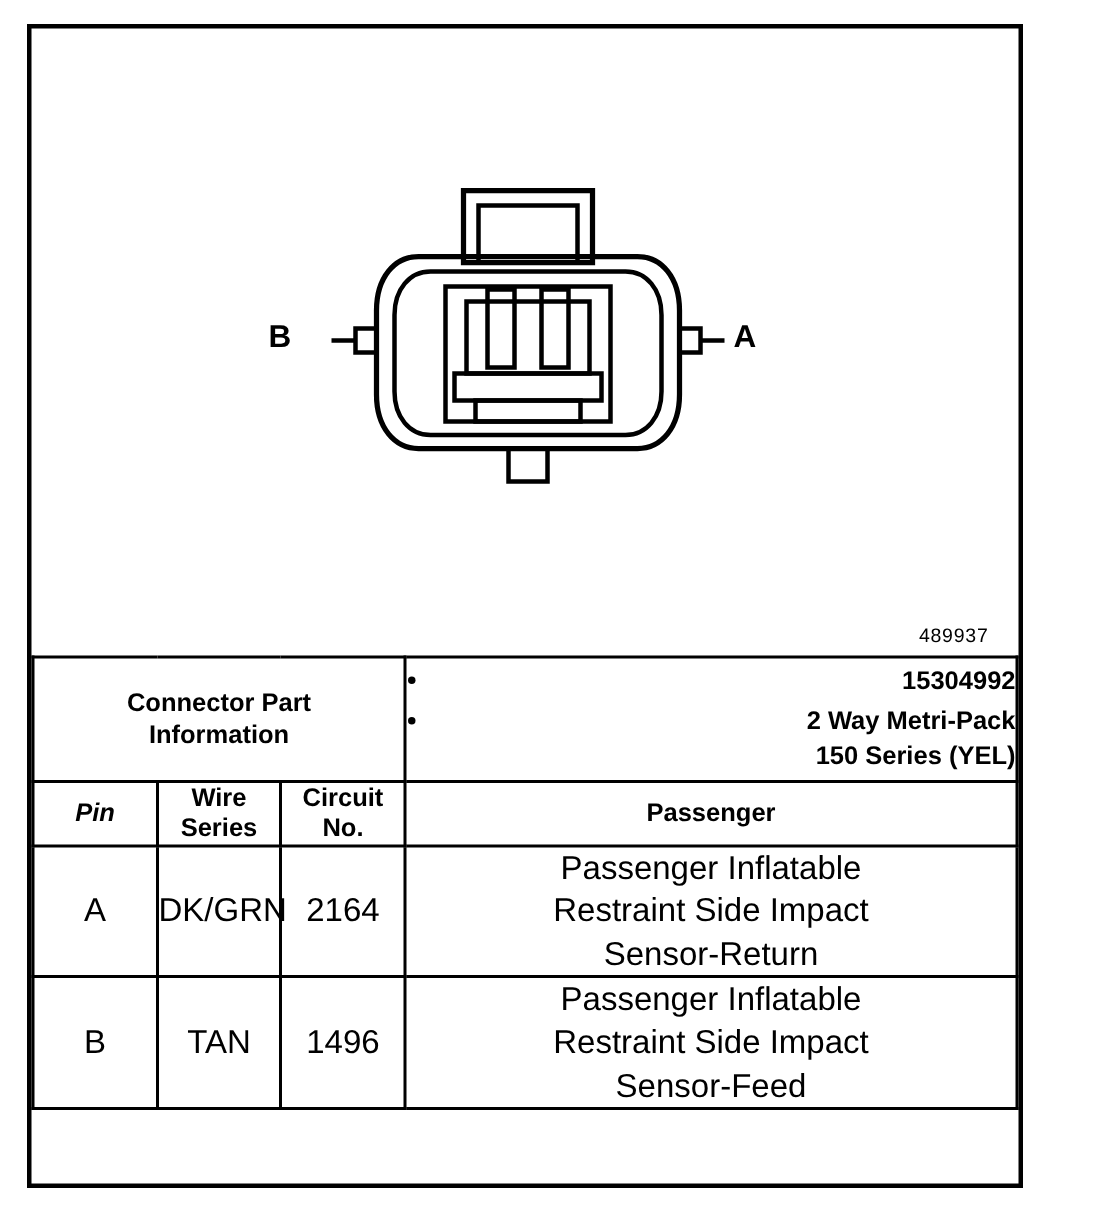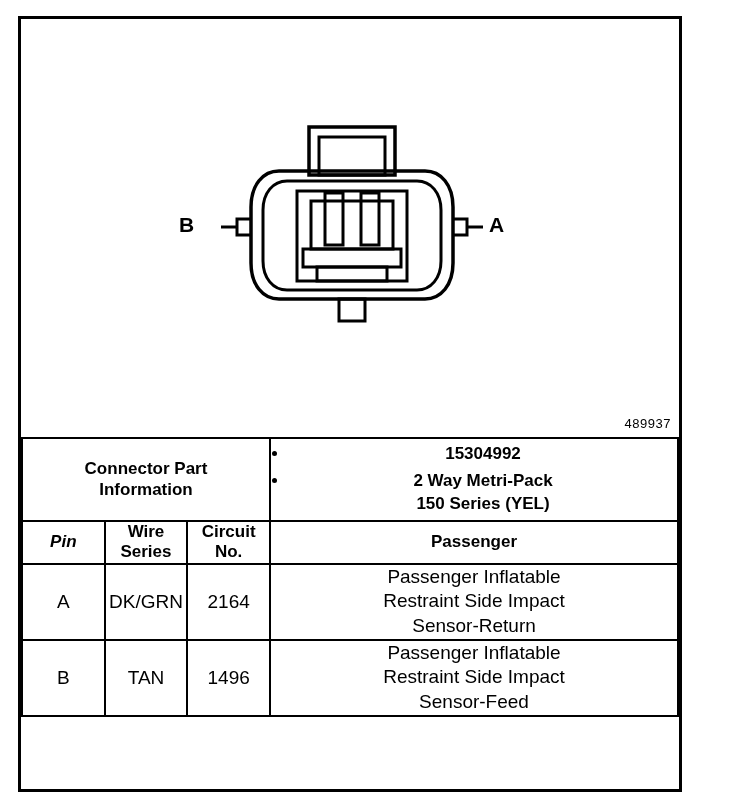--- a/index.html
+++ b/index.html
@@ -33,21 +33,21 @@
   .illustration {
     position: absolute;
     left: 0;
     top: 0;
     width: 658px;
     height: 418px;
     box-sizing: border-box;
   }
   .fig-id {
     position: absolute;
-    right: 8px;
+    right: 20px;
     bottom: 6px;
     font-size: 13px;
     letter-spacing: 0.5px;
     font-family: "Liberation Sans", sans-serif;
   }
   
   .connector-wrap {
     position: absolute;
     left: 186px;
     top: 96px;
@@ -93,33 +93,34 @@
     font-weight: bold;
     line-height: 1.35;
   }
   .cpi-list ul {
     margin: 0;
     padding-left: 18px;
     list-style: disc;
   }
   .cpi-list li {
     margin: 4px 0;
+    text-align: right;
   }
   .hdr {
     font-size: 17px;
     font-weight: bold;
     padding: 10px 4px;
     line-height: 1.2;
   }
   .col-pin { width: 90px; font-style: italic; }
   .col-wire { width: 156px; }
   .col-circ { width: 120px; }
   .col-func { width: auto; }
   .cell {
-    font-size: 19px;
+    font-size: 22px;
     padding: 12px 6px;
     margin-top: 24px;
   }
   .cell-func {
     text-align: left;
     padding: 10px 8px 10px 14px;
     line-height: 1.3;
   }
 </style>
 </head>

